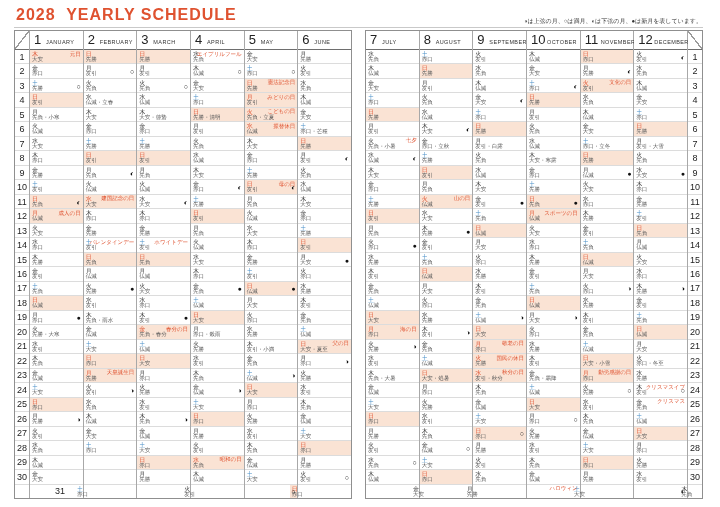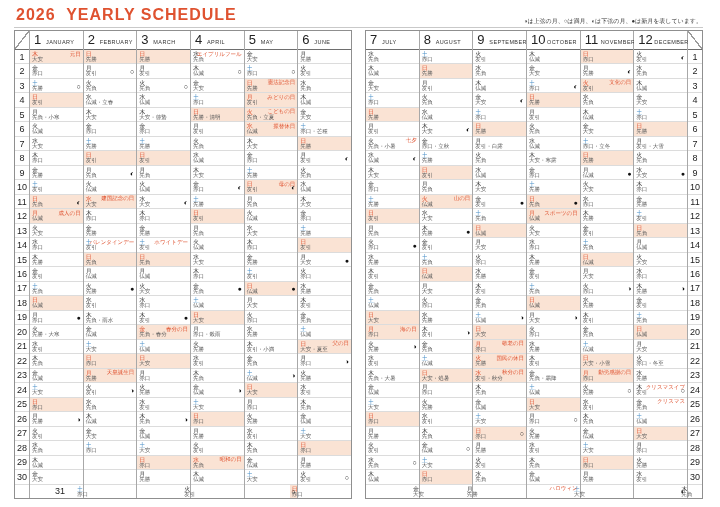--- a/index.html
+++ b/index.html
@@ -31,21 +31,21 @@
   .wd.sun{color:var(--accent);}
   .wd.sat{color:var(--saturday);}
   .rok{position:absolute;left:2px;bottom:1px;font-size:5.5px;color:#5a5a5a;line-height:1;white-space:nowrap;}
   .hol{position:absolute;right:2px;top:1.5px;font-size:5.5px;color:var(--accent);line-height:1;white-space:nowrap;}
   .moon{position:absolute;right:2px;top:50%;transform:translateY(-50%);font-size:7px;color:#111;line-height:1;}
 </style>
 </head>
 <body>
 
 <div class="sheet">
-  <div class="title">2026  YEARLY SCHEDULE</div>
+  <div class="title">2028  YEARLY SCHEDULE</div>
   <div class="legend">◑は上弦の月、○は満月、◐は下弦の月、●は新月を表しています。</div>
   <div class="rule"></div>
   <div class="page pageL" id="pageL">
       <div class="col numcol">
         <div class="mh corner L"></div>
         <div class="cell num">1</div>
         <div class="cell num">2</div>
         <div class="cell num">3</div>
         <div class="cell num">4</div>
         <div class="cell num">5</div>

